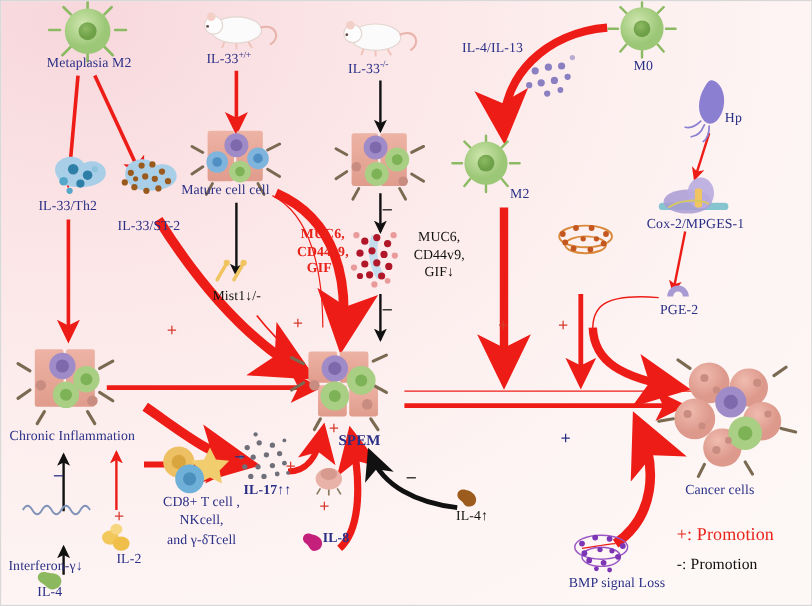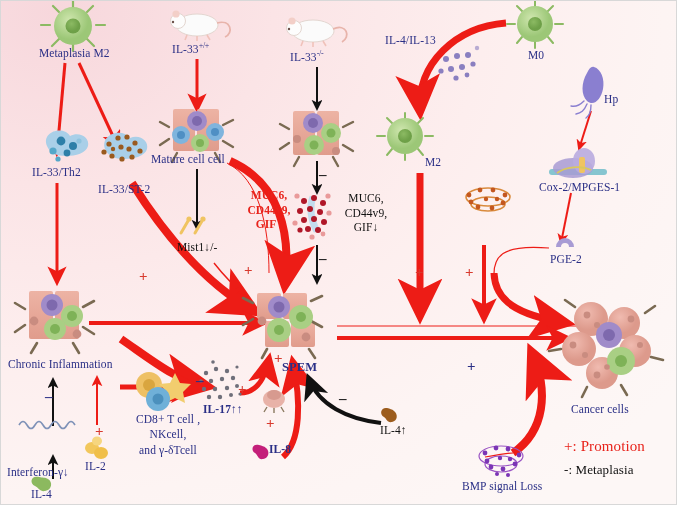--- a/index.html
+++ b/index.html
@@ -482,44 +482,44 @@
   <div class="lbl" style="left:384px;top:33px;">IL-4/IL-13</div>
   <div class="lbl" style="left:527px;top:48px;">M0</div>
   <div class="lbl" style="left:424px;top:155px;">M2</div>
 
   <div class="lbl" style="left:603px;top:92px;font-family:Liberation Serif, serif;">Hp</div>
   <div class="lbl" style="left:538px;top:180px;">Cox-2/MPGES-1</div>
   <div class="lbl" style="left:549px;top:252px;">PGE-2</div>
 
   <div class="lbl" style="left:7px;top:357px;">Chronic  Inflammation</div>
   <div class="lbl" style="left:6px;top:429px;margin-top:36px;">Interferon-γ↓</div>
-  <div class="lbl" style="left:84px;top:459px;">IL-2</div>
+  <div class="lbl" style="left:96px;top:459px;">IL-2</div>
   <div class="lbl" style="left:30px;top:487px;">IL-4</div>
 
   <div class="lbl ctr" style="left:116px;top:411px;width:102px;line-height:1.34;">CD8+ T cell ,<br>NKcell,<br>and γ-δTcell</div>
 
   <div class="lbl" style="left:202px;top:402px;font-weight:700;">IL-17↑↑</div>
   <div class="lbl" style="left:268px;top:442px;font-weight:700;">IL-8</div>
   <div class="lbl" style="left:281px;top:359px;font-weight:700;font-size:12.5px;">SPEM</div>
   <div class="lbl blk" style="left:379px;top:423px;">IL-4↑</div>
-  <div class="lbl" style="left:461px;top:479px;">BMP signal Loss</div>
+  <div class="lbl" style="left:473px;top:479px;">BMP signal Loss</div>
   <div class="lbl" style="left:570px;top:402px;">Cancer cells</div>
 
   <div class="plus" style="left:138px;top:268px;">+</div>
   <div class="plus" style="left:243px;top:262px;">+</div>
   <div class="plus" style="left:273px;top:350px;">+</div>
   <div class="plus" style="left:414px;top:264px;">+</div>
   <div class="plus" style="left:464px;top:264px;">+</div>
   <div class="plus" style="left:94px;top:423px;">+</div>
   <div class="plus" style="left:237px;top:381px;">+</div>
   <div class="plus" style="left:265px;top:415px;">+</div>
   <div class="plusb" style="left:466px;top:358px;">+</div>
 
   <div class="minus" style="left:318px;top:166px;">–</div>
   <div class="minus" style="left:318px;top:250px;">–</div>
   <div class="minus" style="left:338px;top:390px;">–</div>
   <div class="minusb" style="left:44px;top:388px;">–</div>
   <div class="minusb" style="left:195px;top:372px;">–</div>
 
   <div class="lbl red" style="left:563px;top:437px;font-size:15px;">+: Promotion</div>
-  <div class="lbl blk" style="left:563px;top:461px;font-size:13px;">-: Metaplasia</div>
+  <div class="lbl blk" style="left:563px;top:461px;font-size:13px;">-: Promotion</div>
 
 </div>
 
 </body></html>

